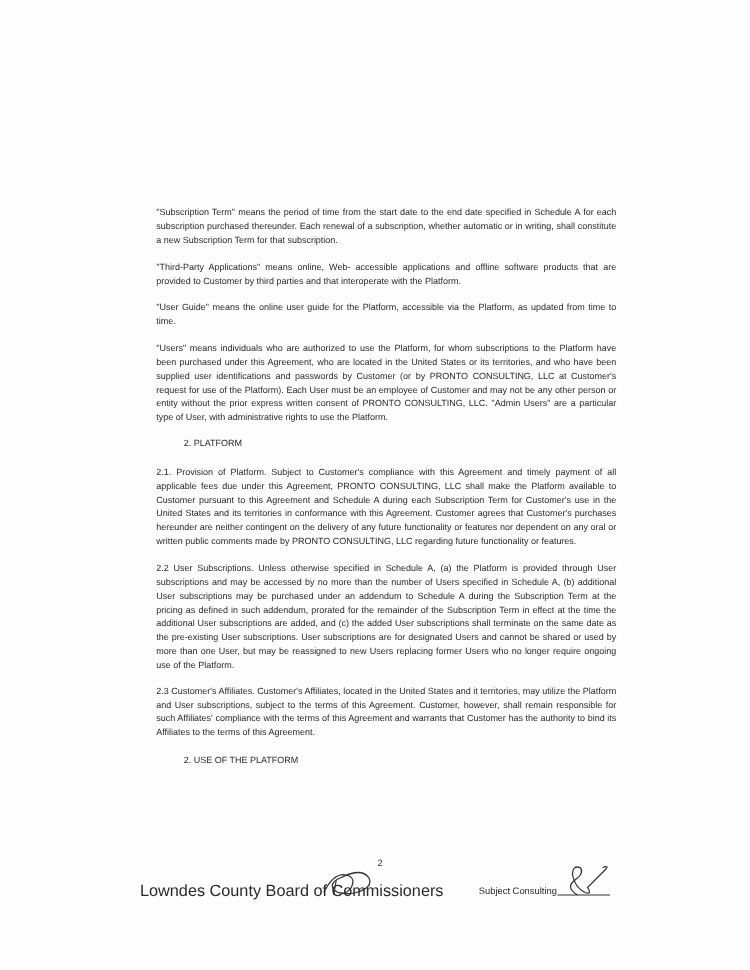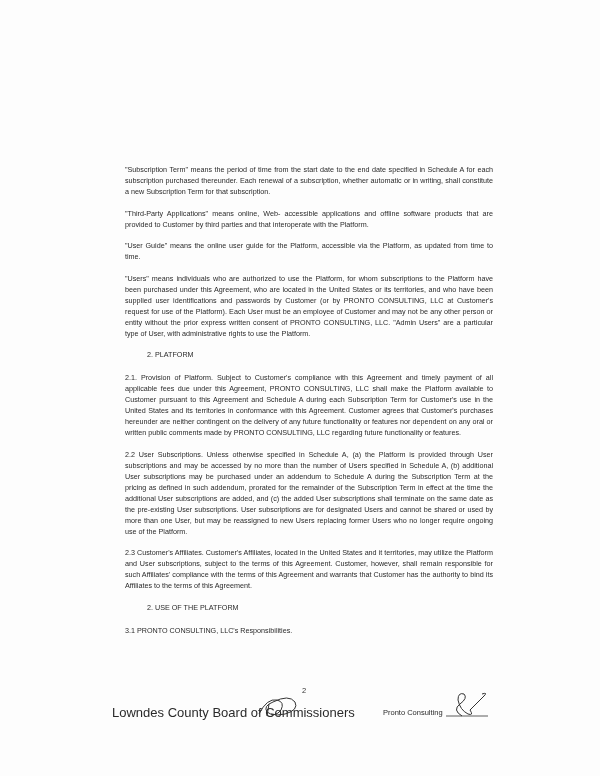--- a/index.html
+++ b/index.html
@@ -24,29 +24,28 @@
   <div class="content">
     <p>"Subscription Term" means the period of time from the start date to the end date specified in Schedule A for each subscription purchased thereunder. Each renewal of a subscription, whether automatic or in writing, shall constitute a new Subscription Term for that subscription.</p>
     <p>"Third-Party Applications" means online, Web- accessible applications and offline software products that are provided to Customer by third parties and that interoperate with the Platform.</p>
     <p>"User Guide" means the online user guide for the Platform, accessible via the Platform, as updated from time to time.</p>
     <p>"Users" means individuals who are authorized to use the Platform, for whom subscriptions to the Platform have been purchased under this Agreement, who are located in the United States or its territories, and who have been supplied user identifications and passwords by Customer (or by PRONTO CONSULTING, LLC at Customer's request for use of the Platform). Each User must be an employee of Customer and may not be any other person or entity without the prior express written consent of PRONTO CONSULTING, LLC. "Admin Users" are a particular type of User, with administrative rights to use the Platform.</p>
     <p class="heading">2.  PLATFORM</p>
     <p>2.1.  Provision of Platform. Subject to Customer's compliance with this Agreement and timely payment of all applicable fees due under this Agreement, PRONTO CONSULTING, LLC shall make the Platform available to Customer pursuant to this Agreement and Schedule A during each Subscription Term for Customer's use in the United States and its territories in conformance with this Agreement. Customer agrees that Customer's purchases hereunder are neither contingent on the delivery of any future functionality or features nor dependent on any oral or written public comments made by PRONTO CONSULTING, LLC regarding future functionality or features.</p>
     <p>2.2  User Subscriptions. Unless otherwise specified in Schedule A, (a) the Platform is provided through User subscriptions and may be accessed by no more than the number of Users specified in Schedule A, (b) additional User subscriptions may be purchased under an addendum to Schedule A during the Subscription Term at the pricing as defined in such addendum, prorated for the remainder of the Subscription Term in effect at the time the additional User subscriptions are added, and (c) the added User subscriptions shall terminate on the same date as the pre-existing User subscriptions. User subscriptions are for designated Users and cannot be shared or used by more than one User, but may be reassigned to new Users replacing former Users who no longer require ongoing use of the Platform.</p>
     <p>2.3  Customer's Affiliates. Customer's Affiliates, located in the United States and it territories, may utilize the Platform and User subscriptions, subject to the terms of this Agreement. Customer, however, shall remain responsible for such Affiliates' compliance with the terms of this Agreement and warrants that Customer has the authority to bind its Affiliates to the terms of this Agreement.</p>
     <p class="heading">2.  USE OF THE PLATFORM</p>
-    <p>3.1  PRONTO CONSULTING, LLC's Responsibilities.</p>
   </div>
 
   <div class="pnum">2</div>
 
   <div class="sig-left">Lowndes County Board of Commissioners</div>
   <svg class="sig-mark" style="left:255px; top:692px;" width="46" height="28" viewBox="0 0 46 28">
     <path d="M4 22 Q12 6 22 8 Q30 10 26 18 Q20 26 12 20 Q8 14 18 10 Q34 2 40 10 Q44 18 30 22 Q22 24 16 22" fill="none" stroke="#333" stroke-width="1"></path>
     <path d="M14 12 L12 24" stroke="#333" stroke-width="1"></path>
   </svg>
 
-  <div class="sig-right">Pronto Consulting</div>
+  <div class="sig-right">Subject Consulting</div>
   <svg class="sig-mark" style="left:444px; top:690px;" width="46" height="30" viewBox="0 0 46 30">
     <path d="M18 26 Q8 20 16 14 Q24 8 20 4 Q14 2 14 10 Q16 20 24 24 Q30 26 26 20 L40 6 Q44 2 38 4" fill="none" stroke="#333" stroke-width="1"></path>
     <path d="M2 26 L44 26" stroke="#333" stroke-width="0.8"></path>
   </svg>
 </div>
 
 </body></html>

